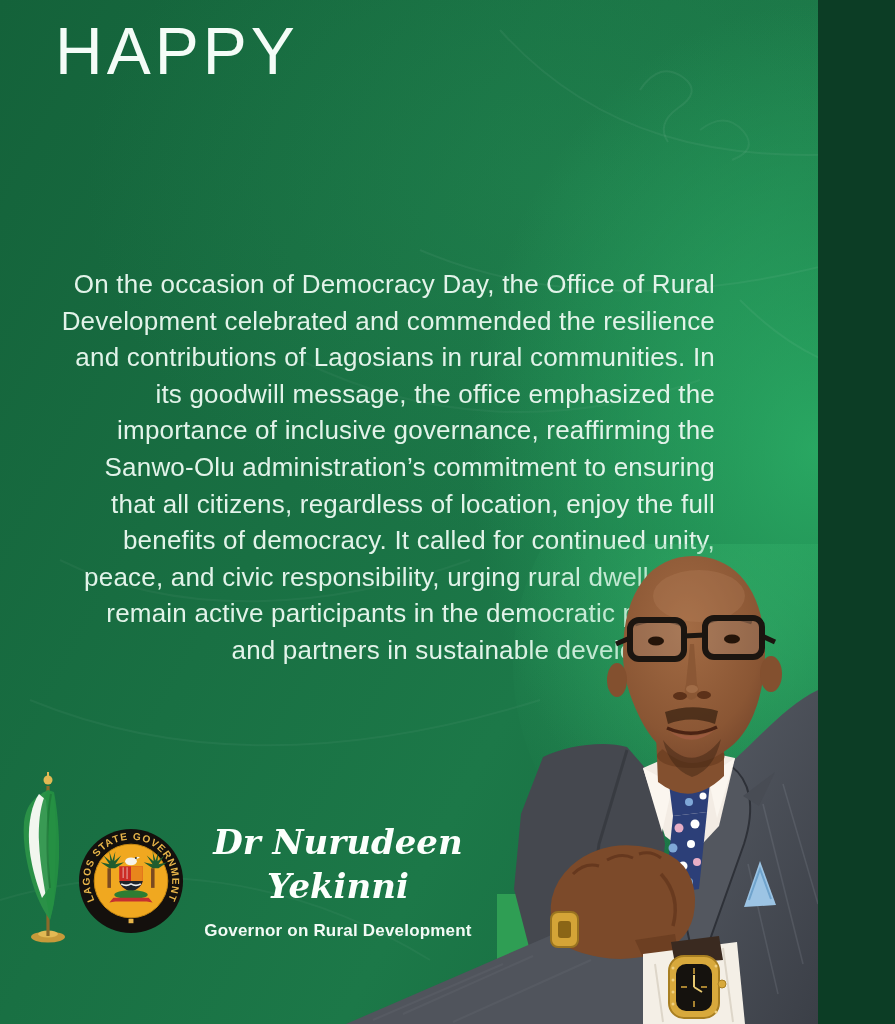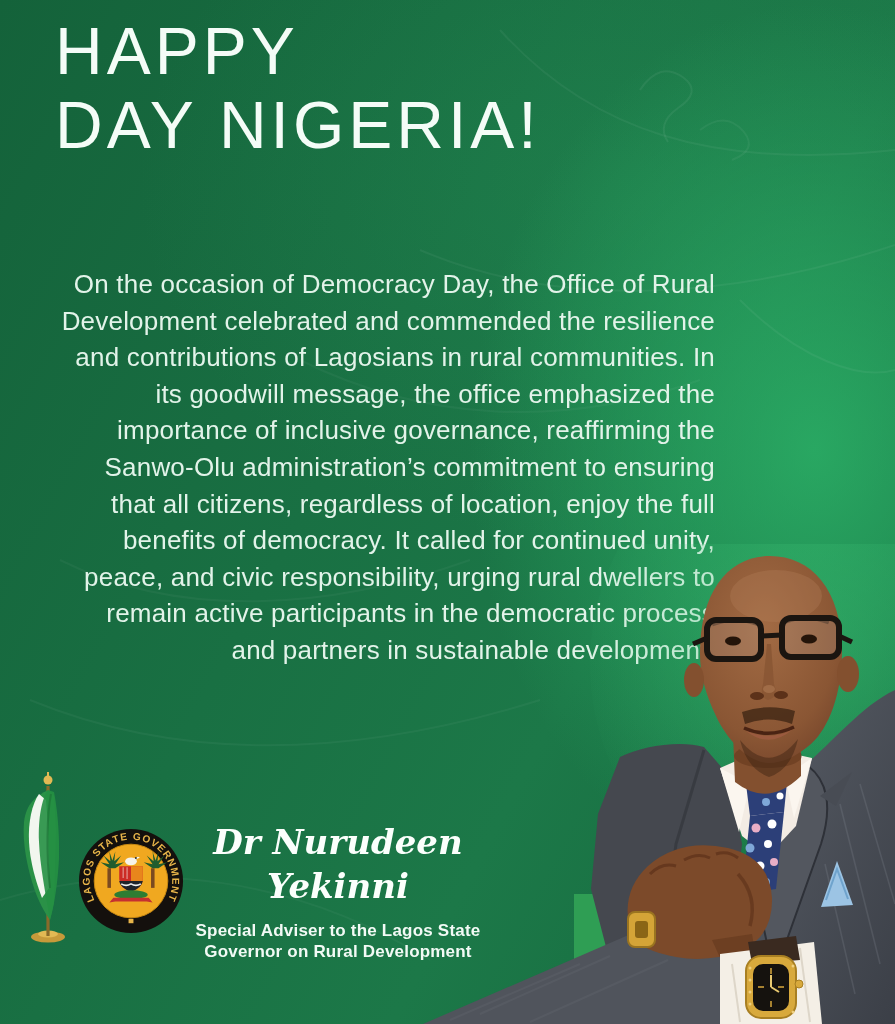--- a/index.html
+++ b/index.html
@@ -1,24 +1,25 @@
 <!DOCTYPE html>
 <html><head>
 <meta charset="utf-8">
 <style>
   html,body{margin:0;padding:0;background:#0c3d25;}
   .poster{
     position:relative;
-    width:895px;height:1024px;
+    width:791px;height:1024px;
     overflow:hidden;
     font-family:"Liberation Sans",sans-serif;
     background:
       radial-gradient(480px 620px at 815px 450px, rgba(44,178,104,0.82), rgba(44,178,104,0) 72%),
       radial-gradient(700px 520px at 70% 18%, rgba(40,150,90,0.30), rgba(40,150,90,0) 70%),
       linear-gradient(118deg, #14623a 0%, #197043 40%, #1c7848 65%, #156a3e 100%);
+    padding-left: 27px;
   }
   .watermark{position:absolute;inset:0;pointer-events:none;}
   .title{
     position:absolute;left:55px;top:14px;
     color:#f4fcf7;font-size:66px;font-weight:300;
     letter-spacing:4px;line-height:74px;white-space:nowrap;
   }
   .bodytext{
     position:absolute;left:55px;top:266px;width:660px;
     color:#e2f3e9;font-size:26px;line-height:36.6px;
@@ -56,21 +57,20 @@
       <path d="M300,360 C420,420 560,430 700,380" opacity="0.04"></path>
       <path d="M60,560 C180,620 330,610 470,560" opacity="0.04"></path>
       <path d="M30,700 C200,770 380,750 540,700" opacity="0.045"></path>
       <path d="M0,900 C150,855 300,880 430,960" opacity="0.04"></path>
       <path d="M740,300 C800,360 860,380 895,370" opacity="0.05"></path>
     </g>
   </svg>
 
   <div class="title">
     <div>HAPPY</div>
-    <div>DAY NIGERIA!</div>
   </div>
 
   <div class="bodytext">On the occasion of Democracy Day, the Office of Rural Development celebrated and commended the resilience and contributions of Lagosians in rural communities. In its goodwill message, the office emphasized the importance of inclusive governance, reaffirming the Sanwo-Olu administration’s commitment to ensuring that all citizens, regardless of location, enjoy the full benefits of democracy. It called for continued unity, peace, and civic responsibility, urging rural dwellers to remain active participants in the democratic process and partners in sustainable development.</div>
 
   <svg class="flag" width="88" height="178" viewBox="0 0 88 178">
     <ellipse cx="30" cy="167" rx="17" ry="5.5" fill="#c79a3a"></ellipse>
     <ellipse cx="30" cy="164" rx="10" ry="3.5" fill="#e2b954"></ellipse>
     <rect x="28.4" y="16" width="3.2" height="150" fill="#8a6a2a"></rect>
     <circle cx="30" cy="10" r="4.5" fill="#e2b954"></circle>
     <rect x="29" y="2" width="2" height="6" fill="#e2b954"></rect>
@@ -115,21 +115,20 @@
         <line x1="51" y1="41" x2="51" y2="53" stroke="#e8b0a8" stroke-width="1"></line>
       </g>
       <ellipse cx="55" cy="69" rx="17" ry="4.5" fill="#2e7d32"></ellipse>
       <path d="M37,72 l36,0 l4,5 l-6,-1 l-32,0 l-6,1 z" fill="#c53030"></path>
     </g>
   </svg>
 
   <div class="signature">
     <div class="sig-name">Dr Nurudeen Yekinni</div>
     <div class="sig-role">
-      <div>Special Adviser to the Lagos State</div>
       <div>Governor on Rural Development</div>
     </div>
   </div>
 
   <svg class="portrait" width="615" height="480" viewBox="0 0 615 480">
     <defs>
       <radialGradient id="glow" cx="50%" cy="45%" r="55%">
         <stop offset="0%" stop-color="#3cbe73" stop-opacity="0.85"></stop>
         <stop offset="100%" stop-color="#3cbe73" stop-opacity="0"></stop>
       </radialGradient>

